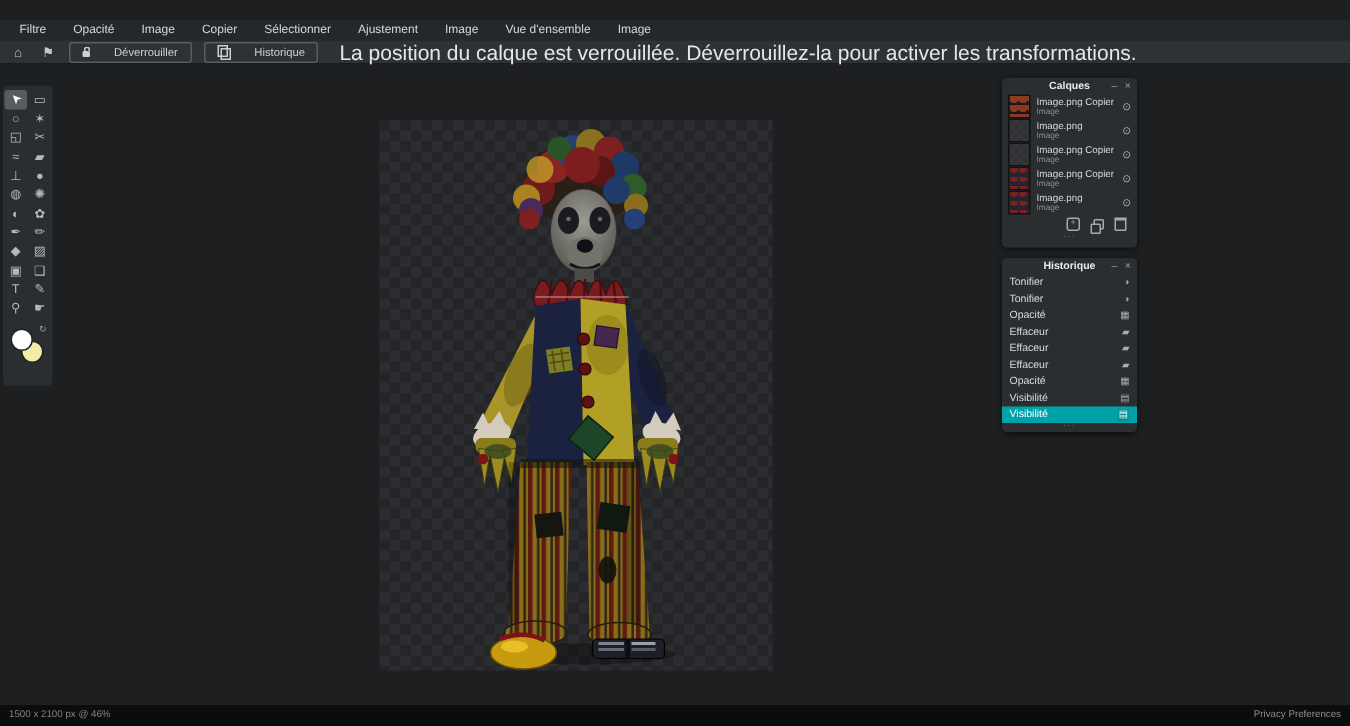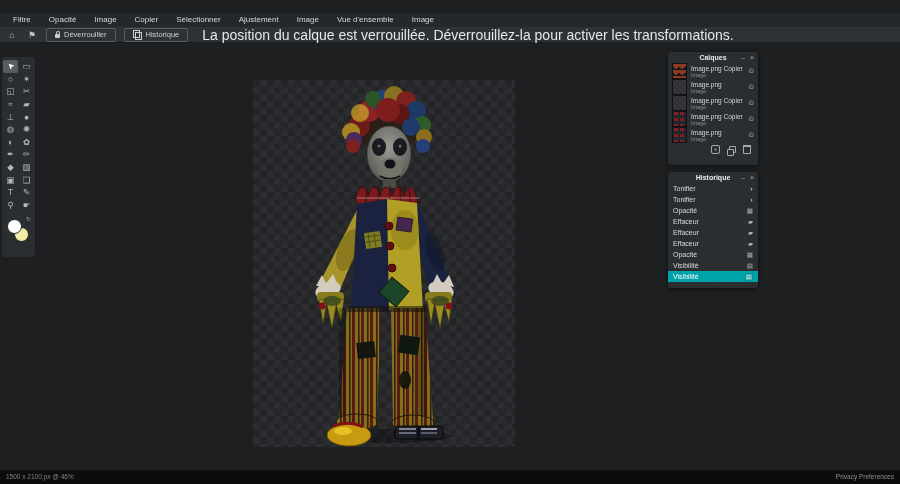--- a/index.html
+++ b/index.html
@@ -21,21 +21,21 @@
 
   
   .menubar{position:absolute;left:0;top:13px;width:900px;height:14px;background:#25282a;
            display:flex;align-items:center;padding-left:4px;}
   .menu-item{font-size:8px;color:#d6d8da;padding:0 9px;line-height:14px;cursor:default;}
 
   
   .contextbar{position:absolute;left:0;top:27px;width:900px;height:16px;background:#2f3234;
               border-bottom:1px solid #191b1c;display:flex;align-items:center;gap:8px;padding-left:6px;box-sizing:border-box;}
   .cb-ic{font-size:9px;color:#c3c6c8;width:12px;text-align:center;}
-  .cb-btn{display:flex;align-items:center;gap:4px;border:1px solid #595d60;border-radius:2px;
+  .cb-btn{display:flex;align-items:center;gap:16px;border:1px solid #595d60;border-radius:2px;
           padding:1px 8px;font-size:7.5px;color:#cdd0d2;background:transparent;height:10px;}
   .ic-lock{width:5px;height:4px;background:#cdd0d2;border-radius:1px;position:relative;margin-top:2px;}
   .ic-lock::before{content:"";position:absolute;left:0.5px;top:-3px;width:4px;height:3px;border:1px solid #cdd0d2;
                    border-bottom:none;border-radius:2px 2px 0 0;box-sizing:border-box;}
   .ic-dup{width:5px;height:6px;border:1px solid #cdd0d2;position:relative;margin:2px 0 0 2px;background:#2f3234;}
   .ic-dup::before{content:"";position:absolute;left:-3px;top:-3px;width:5px;height:6px;border:1px solid #cdd0d2;}
   .cb-msg{font-size:14px;color:#e4e6e8;margin-left:6px;}
 
   
   .toolpanel{position:absolute;left:2px;top:57px;width:33px;height:200px;background:#2b2e30;

